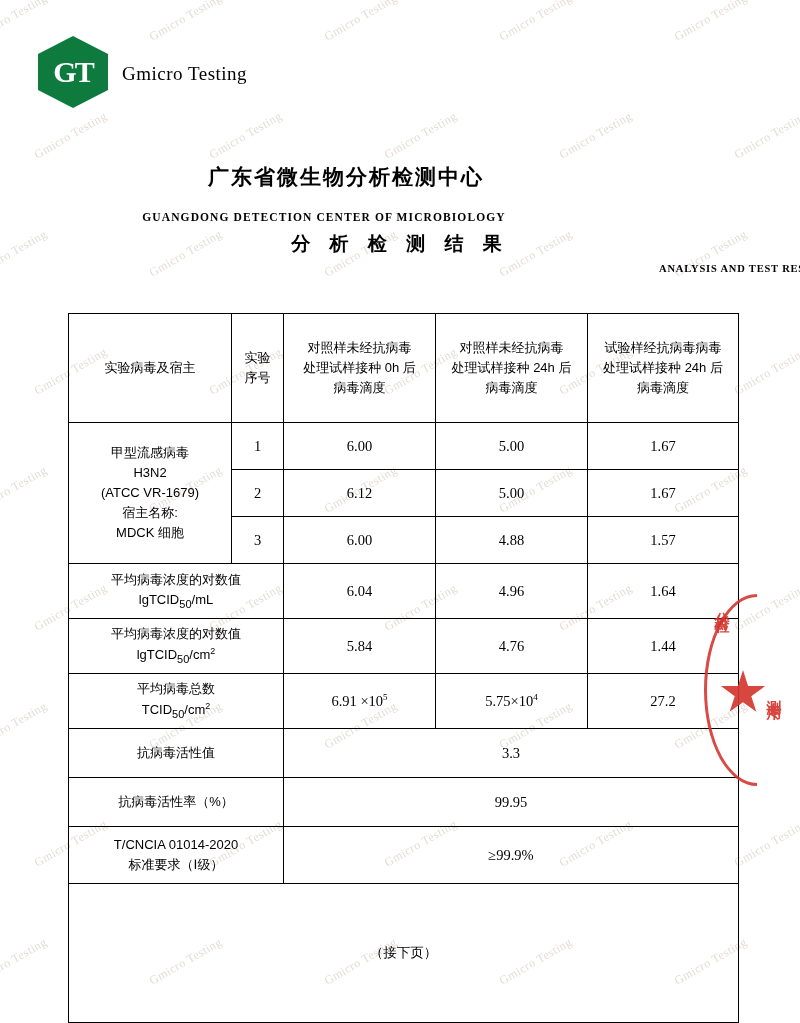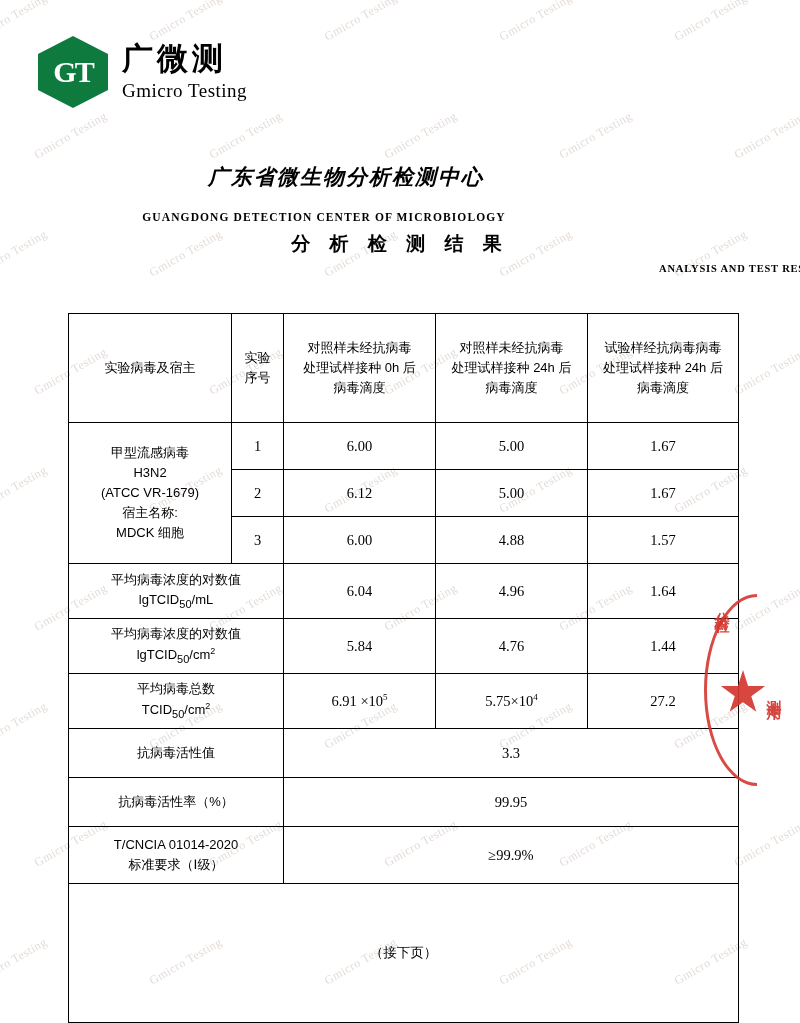--- a/index.html
+++ b/index.html
@@ -92,21 +92,20 @@
   .title-cn {
     position: absolute;
     top: 163px;
     left: 0;
     width: 692px;
     text-align: center;
     font-family: "Liberation Sans", sans-serif;
     font-weight: bold;
     font-size: 21px;
     letter-spacing: 2px;
-    font-style: italic;
   }
   .title-en {
     position: absolute;
     top: 211px;
     left: 0;
     width: 648px;
     text-align: center;
     font-family: "Liberation Serif", serif;
     font-weight: bold;
     font-size: 11.5px;
@@ -282,21 +281,20 @@
   </div>
 
 <div class="page">
 
   <div class="logo-block">
     <div class="logo-mark">
       <div class="logo-hex"></div>
       <div class="logo-letters">GT</div>
     </div>
     <div>
-      <div class="logo-text-cn">广微测</div>
       <div class="logo-text-en">Gmicro Testing</div>
     </div>
   </div>
 
   <div class="title-cn">广东省微生物分析检测中心</div>
   <div class="title-en">GUANGDONG  DETECTION  CENTER  OF  MICROBIOLOGY</div>
   <div class="subtitle-cn">分 析 检 测 结 果</div>
   <div class="subtitle-en">ANALYSIS AND TEST RESULT</div>
 
 

